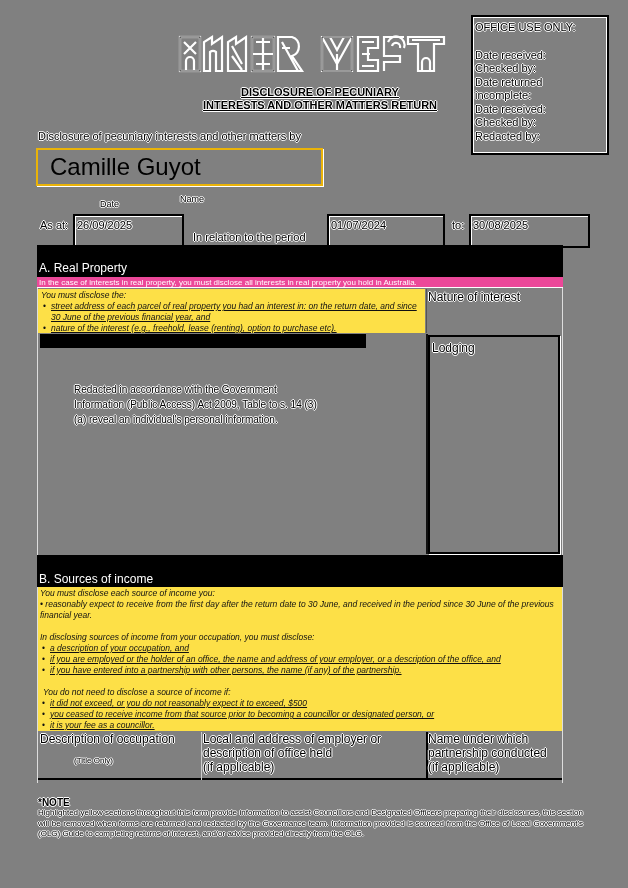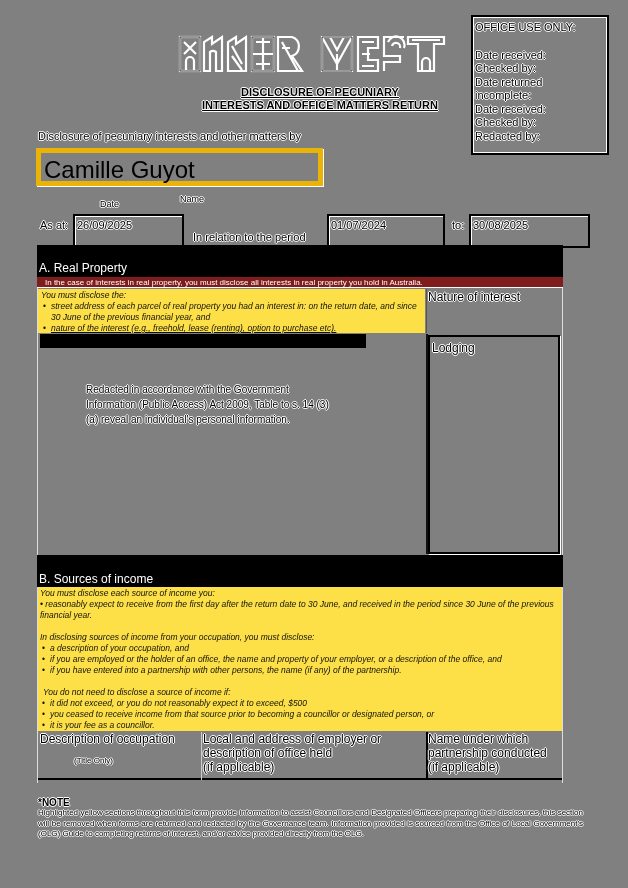--- a/index.html
+++ b/index.html
@@ -18,49 +18,49 @@
   .logo { left: 178px; top: 34px; width: 272px; height: 40px; }
   .logo svg { width: 100%; height: 100%; }
 
   .title { left: 170px; top: 86px; width: 300px; text-align: center; font-size: 11px; font-weight: bold; line-height: 13px; text-decoration: underline; }
 
   
   .office { left: 471px; top: 15px; width: 138px; height: 140px; border: 2px solid #000; box-shadow: inset 0 0 0 1px #fff; box-sizing: border-box; padding: 4px 2px; font-size: 11px; line-height: 13.5px; }
   .office .hd { margin-bottom: 14px; }
 
   .disc-label { left: 38px; top: 130px; font-size: 11px; }
-  .name-box { left: 36px; top: 148px; width: 287px; height: 38px; border: 5px solid #eab308; box-sizing: border-box; box-shadow: 1px 1px 0 #fff; font-size: 24px; line-height: 34px; padding-left: 3px; }
+  .name-box { left: 36px; top: 148px; width: 287px; height: 38px; border: 2px solid #eab308; box-sizing: border-box; box-shadow: 1px 1px 0 #fff; font-size: 24px; line-height: 34px; padding-left: 12px; }
 
   .lbl-date { left: 100px; top: 199px; font-size: 9px; }
   .lbl-name { left: 180px; top: 194px; font-size: 9px; }
   .asat { left: 40px; top: 219px; font-size: 11px; }
   .field { border: 2px solid #000; box-sizing: border-box; box-shadow: inset 1px 1px 0 #fff; height: 34px; font-size: 11px; line-height: 18px; padding-left: 2px; }
   .f-asat { left: 73px; top: 214px; width: 111px; }
   .period-lbl { left: 193px; top: 231px; font-size: 11px; }
   .f-from { left: 327px; top: 214px; width: 118px; }
   .to-lbl { left: 452px; top: 219px; font-size: 11px; }
   .f-to { left: 469px; top: 214px; width: 121px; }
 
   
   .form { left: 37px; top: 245px; width: 526px; height: 538px; border-left: 1px solid #ddd; border-right: 1px solid #ddd; box-sizing: border-box; }
 
   .secA-bar { left: 37px; top: 245px; width: 526px; height: 32px; background: #000; }
   .secA-title { left: 39px; top: 261px; font-size: 12px; color: #fff; }
-  .secA-sub { left: 37px; top: 277px; width: 526px; height: 11px; background: #7f1d1d; color: #fff; font-size: 8px; line-height: 11px; padding-left: 8px; box-sizing: border-box; border-bottom: 1px solid #fff; }
+  .secA-sub { left: 37px; top: 277px; width: 526px; height: 11px; background: #ec4899; color: #fff; font-size: 8px; line-height: 11px; padding-left: 2px; box-sizing: border-box; border-bottom: 1px solid #fff; }
 
   .yellow { background: #fde047; color: #111; font-style: italic; font-size: 8.5px; line-height: 11px; box-sizing: border-box; }
   .yA { left: 38px; top: 289px; width: 387px; height: 44px; padding: 1px 3px; }
-  .yA ul, .yB ul { margin: 0; padding-left: 10px; list-style: none; }
+  .yA ul, .yB ul { margin: 0; padding-left: 10px; list-style: none; text-decoration: underline; }
   .yA li, .yB li { position: relative; }
   .yA li::before, .yB li::before { content: "•"; position: absolute; left: -8px; font-style: normal; }
 
   .nature-lbl { left: 428px; top: 290px; font-size: 12px; }
   .nature-divider { left: 426px; top: 289px; width: 1px; height: 44px; background: #555; }
   .black-redact { left: 40px; top: 334px; width: 326px; height: 14px; background: #000; }
-  .redact-note { left: 86px; top: 382px; width: 250px; font-size: 10px; line-height: 15px; }
+  .redact-note { left: 74px; top: 382px; width: 250px; font-size: 10px; line-height: 15px; }
 
   .lodging-box { left: 428px; top: 335px; width: 132px; height: 219px; border: 2px solid #000; border-right-color: #000; box-sizing: border-box; box-shadow: 1px 1px 0 #fff; font-size: 12px; padding: 4px 2px; }
   .left-col-border { left: 426px; top: 334px; width: 2px; height: 220px; background: #111; }
 
   .secB-bar { left: 37px; top: 555px; width: 526px; height: 32px; background: #000; }
   .secB-title { left: 39px; top: 572px; font-size: 12px; color: #ffffff; }
   .yB { left: 38px; top: 587px; width: 524px; height: 144px; padding: 1px 2px; font-size: 8.5px; line-height: 11px; }
   .yB .gap { height: 11px; }
 
   .tbl { left: 38px; top: 732px; width: 524px; height: 48px; border-bottom: 2px solid #000; box-sizing: border-box; }
@@ -105,21 +105,21 @@
     <g fill="none" stroke="#000" stroke-width="0.8">
       <rect x="2" y="3" width="20" height="34"></rect>
       <rect x="74" y="3" width="22" height="34"></rect>
       <path d="M144 3 H174 V37 H144 Z"></path>
     </g>
   </svg>
 </div>
 
 <div class="abs title halo">
   <div>DISCLOSURE OF PECUNIARY</div>
-  <div>INTERESTS AND OFFICE MATTERS RETURN</div>
+  <div>INTERESTS AND OTHER MATTERS RETURN</div>
 </div>
 
 <div class="abs office halo">
   <div class="hd">OFFICE USE ONLY:</div>
   <div>Date received:</div>
   <div>Checked by:</div>
   <div>Date returned</div>
   <div>incomplete:</div>
   <div>Date received:</div>
   <div>Checked by:</div>
@@ -164,21 +164,21 @@
 <div class="abs secB-bar"></div>
 <div class="abs secB-title">B. Sources of income</div>
 
 <div class="abs yellow yB">
   <div>You must disclose each source of income you:</div>
   <div>• reasonably expect to receive from the first day after the return date to 30 June, and received in the period since 30 June of the previous financial year.</div>
   <div class="gap"></div>
   <div>In disclosing sources of income from your occupation, you must disclose:</div>
   <ul>
     <li>a description of your occupation, and</li>
-    <li>if you are employed or the holder of an office, the name and property of your employer, or a description of the office, and</li>
+    <li>if you are employed or the holder of an office, the name and address of your employer, or a description of the office, and</li>
     <li>if you have entered into a partnership with other persons, the name (if any) of the partnership.</li>
   </ul>
   <div class="gap"></div>
   <div style="padding-left:3px">You do not need to disclose a source of income if:</div>
   <ul>
     <li>it did not exceed, or you do not reasonably expect it to exceed, $500</li>
     <li>you ceased to receive income from that source prior to becoming a councillor or designated person, or</li>
     <li>it is your fee as a councillor.</li>
   </ul>
 </div>

